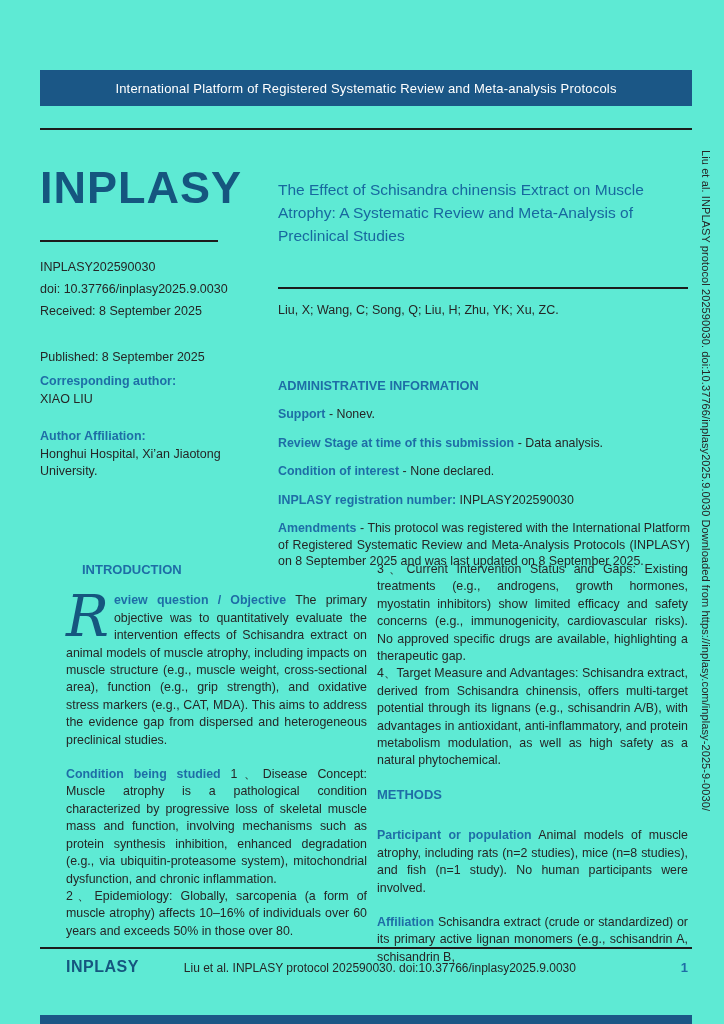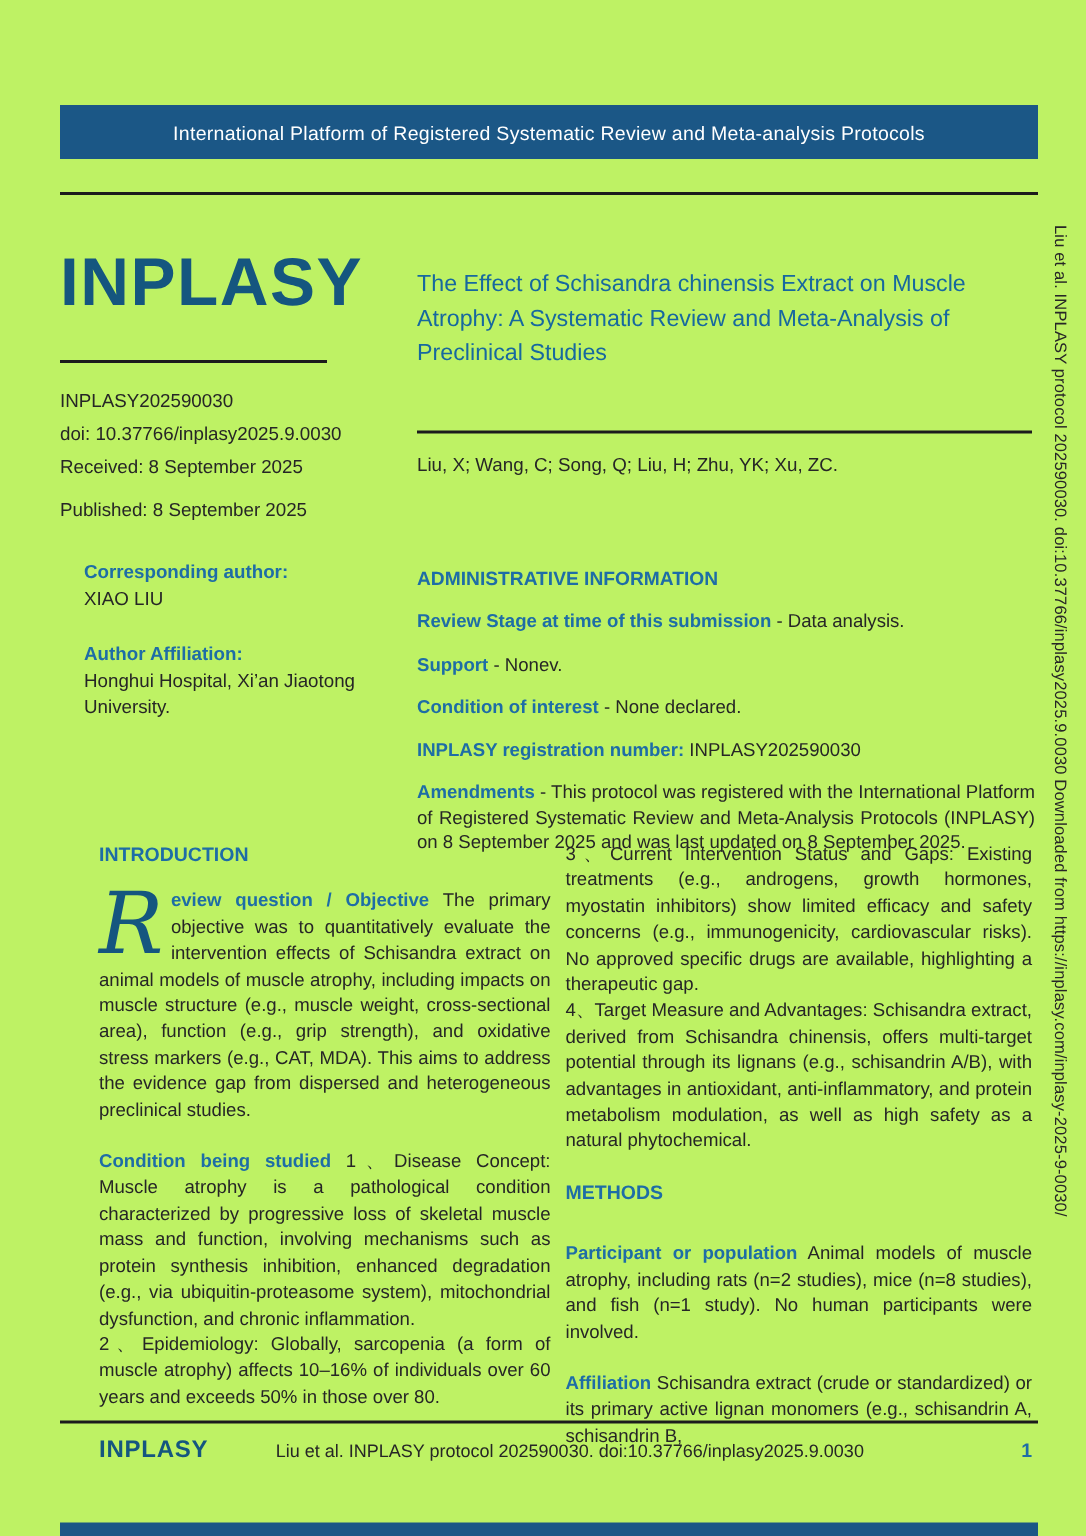--- a/index.html
+++ b/index.html
@@ -1,40 +1,40 @@
 <!DOCTYPE html>
 <html><head>
 <meta charset="utf-8">
 <style>
   html,body{margin:0;padding:0;background:#ffffff;}
-  .page{position:relative;width:724px;height:1024px;background:#bef264;overflow:hidden;
+  .page{position:relative;width:724px;height:1024px;background:#5eead4;overflow:hidden;
         font-family:"Liberation Sans", sans-serif;color:#262626;}
   .rule{position:absolute;background:#1c1c1c;}
   .header-bar{position:absolute;left:40px;top:70px;width:652px;height:36px;background:#1b5786;
         color:#ffffff;display:flex;align-items:center;justify-content:center;font-size:13px;letter-spacing:.2px;}
   .top-rule{left:40px;top:128px;width:652px;height:2px;}
   .logo{position:absolute;left:40px;top:162px;font-size:45px;font-weight:bold;color:#15567f;letter-spacing:1px;}
   .logo-rule{left:40px;top:240px;width:178px;height:2px;}
   .meta{position:absolute;left:40px;top:256px;font-size:12.5px;line-height:22px;color:#262626;}
-  .meta .pub{margin-top:7px;}
-  .author-block{position:absolute;left:56px;top:373px;width:225px;font-size:12.5px;line-height:17.5px;}
+  .meta .pub{margin-top:24px;}
+  .author-block{position:absolute;left:40px;top:373px;width:225px;font-size:12.5px;line-height:17.5px;}
   .lbl{color:#1e6da6;font-weight:bold;}
   .gap{height:10px;}
   .title{position:absolute;left:278px;top:178px;width:400px;margin:0;font-size:15.5px;font-weight:normal;
         color:#17689f;line-height:23px;}
   .title-rule{left:278px;top:287px;width:410px;height:2px;}
   .authors{position:absolute;left:278px;top:303px;width:410px;font-size:12.5px;}
   .admin{position:absolute;left:278px;top:362px;width:412px;font-size:12.4px;}
   .admin h2{margin:16px 0 13px 0;font-size:12.8px;color:#1e6da6;}
   .admin p{margin:0 0 12px 0;line-height:16.5px;}
   .admin p.just{text-align:justify;}
   .col{position:absolute;top:561px;font-size:12.4px;line-height:17.4px;text-align:justify;}
   .col-left{left:66px;width:301px;}
   .col-right{left:377px;width:311px;}
-  .col h2{margin:0 0 14px 0;font-size:13px;color:#1e6da6;text-align:left;}
+  .col h2{margin:0 0 14px 16px;font-size:13px;color:#1e6da6;text-align:left;}
   .col h2.methods{margin:16px 0 24px 0;}
   .col p{margin:0 0 0 0;}
   .col p.sp{margin-bottom:17px;}
   .dropcap{float:left;font-family:"DejaVu Serif", serif;font-style:italic;font-size:57px;line-height:45px;
         color:#15567f;padding:2px 5px 0 0;}
   .footer-rule{left:40px;top:947px;width:652px;height:2px;}
   .footer{position:absolute;left:66px;top:958px;width:622px;display:flex;align-items:baseline;}
   .footer-logo{font-size:16px;font-weight:bold;color:#15567f;letter-spacing:.5px;}
   .footer-cite{font-size:12px;margin-left:45px;color:#262626;}
   .footer-page{margin-left:auto;font-size:13px;font-weight:bold;color:#1e6da6;}
@@ -70,22 +70,22 @@
     <div class="lbl">Author Affiliation:</div>
     <div>Honghui Hospital, Xi’an Jiaotong University.</div>
   </div>
 
   <h1 class="title">The Effect of Schisandra chinensis Extract on Muscle Atrophy: A Systematic Review and Meta-Analysis of Preclinical Studies</h1>
   <div class="rule title-rule"></div>
   <div class="authors">Liu, X; Wang, C; Song, Q; Liu, H; Zhu, YK; Xu, ZC.</div>
 
   <section class="admin">
     <h2>ADMINISTRATIVE INFORMATION</h2>
+    <p><span class="lbl">Support</span> <span>-  Nonev.</span></p>
     <p><span class="lbl">Review Stage at time of this submission</span> <span>- Data analysis.</span></p>
-    <p><span class="lbl">Support</span> <span>-  Nonev.</span></p>
     <p><span class="lbl">Condition of interest</span> <span>- None declared.</span></p>
     <p><span class="lbl">INPLASY registration number:</span> <span>INPLASY202590030</span></p>
     <p class="just"><span class="lbl">Amendments</span> <span>- This protocol was registered with the International Platform of Registered Systematic Review and Meta-Analysis Protocols (INPLASY) on 8 September 2025 and was last updated on 8 September 2025.</span></p>
   </section>
 
   <section class="col col-left">
     <h2>INTRODUCTION</h2>
     <p class="sp"><span class="dropcap">R</span><span class="lbl">eview question / Objective</span> <span>The primary objective was to quantitatively evaluate the intervention effects of Schisandra extract on animal models of muscle atrophy, including impacts on muscle structure (e.g., muscle weight, cross-sectional area), function (e.g., grip strength), and oxidative stress markers (e.g., CAT, MDA). This aims to address the evidence gap from dispersed and heterogeneous preclinical studies.</span></p>
     <p><span class="lbl">Condition being studied</span> <span>1、Disease Concept: Muscle atrophy is a pathological condition characterized by progressive loss of skeletal muscle mass and function, involving mechanisms such as protein synthesis inhibition, enhanced degradation (e.g., via ubiquitin-proteasome system), mitochondrial dysfunction, and chronic inflammation.</span></p>
     <p>2、Epidemiology: Globally, sarcopenia (a form of muscle atrophy) affects 10–16% of individuals over 60 years and exceeds 50% in those over 80.</p>

